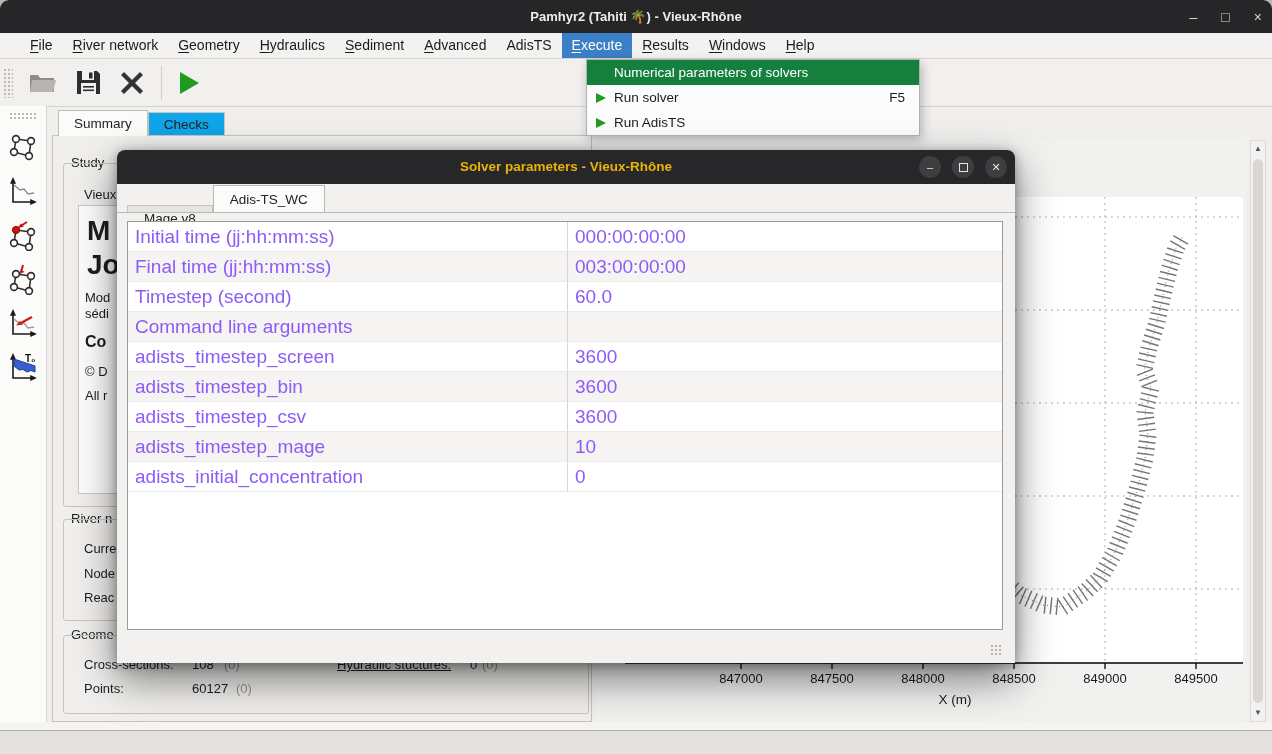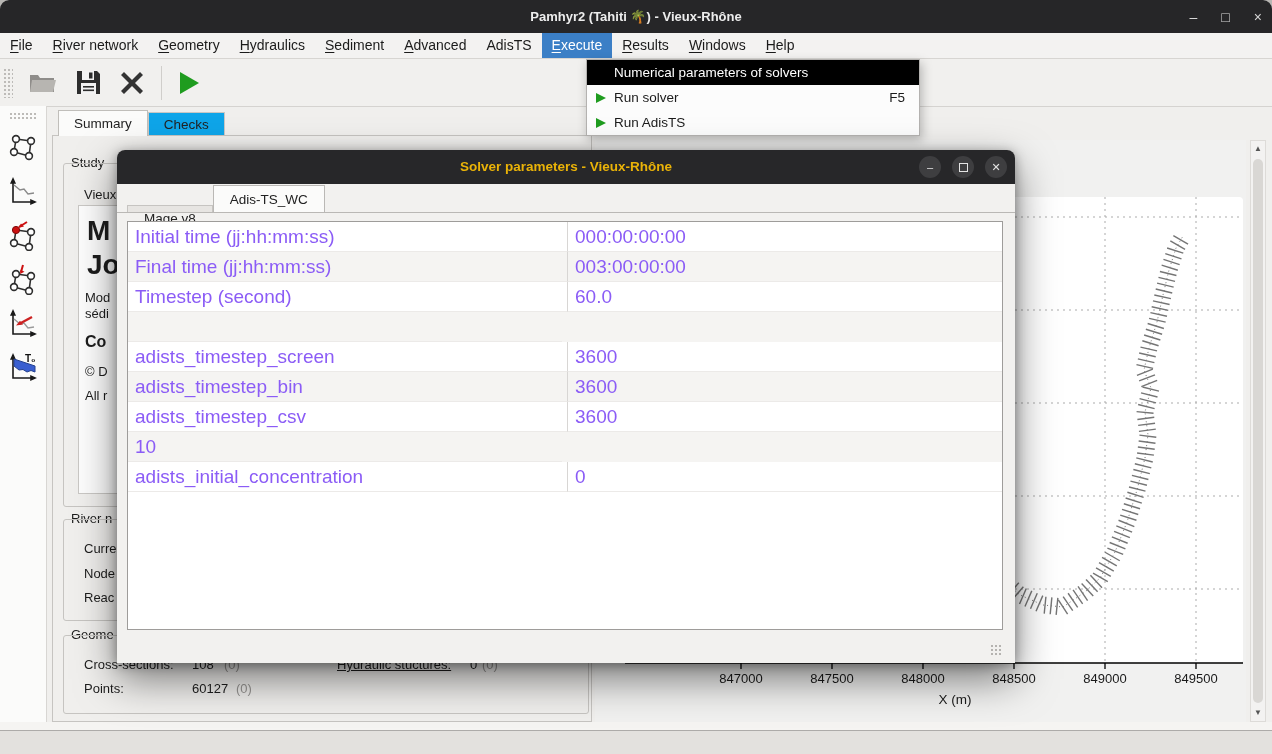--- a/index.html
+++ b/index.html
@@ -3,21 +3,21 @@
 <meta charset="utf-8">
 <style>
   html,body{margin:0;padding:0;background:#b8b6b3;font-family:"Liberation Sans","DejaVu Sans",sans-serif;}
   .window{position:relative;width:1272px;height:754px;background:#f0efed;overflow:hidden;border-radius:9px 9px 0 0;}
   
   .titlebar{position:absolute;left:0;top:0;width:1272px;height:33px;background:#262628;color:#ededed;}
   .titlebar .title{position:absolute;left:0;right:0;top:0;height:26px;line-height:33px;text-align:center;font-size:13px;font-weight:bold;}
   .winctl{position:absolute;right:10px;top:0;height:33px;display:flex;align-items:center;gap:24px;color:#d6d6d6;font-size:14px;}
   .winctl span{cursor:default;}
   
-  .menubar{position:absolute;left:0;top:33px;width:1272px;height:26px;background:#f3f2f1;border-bottom:1px solid #d7d5d2;display:flex;align-items:stretch;padding-left:0;box-sizing:border-box;font-size:14px;color:#1b1b1b;}
+  .menubar{position:absolute;left:0;top:33px;width:1272px;height:26px;background:#f3f2f1;border-bottom:1px solid #d7d5d2;display:flex;align-items:stretch;padding-left:20px;box-sizing:border-box;font-size:14px;color:#1b1b1b;}
   .menubar .mitem{padding:0 10px;line-height:25px;white-space:nowrap;}
   .menubar .mitem.active{background:#3b7fc6;color:#fff;}
   .menubar u{text-underline-offset:2px;}
   
   .toolbar{position:absolute;left:0;top:59px;width:1272px;height:47px;background:#f1f0ee;border-bottom:1px solid #d5d3d0;display:flex;align-items:center;}
   .tb-handle{width:10px;height:30px;margin-left:3px;background-image:radial-gradient(#bdbbb8 1px,transparent 1.2px);background-size:4px 4px;}
   .tb-btn{border:none;background:transparent;margin-left:13px;padding:2px;display:flex;align-items:center;}
   .tb-sep{width:1px;height:34px;background:#d0cecb;margin-left:14px;}
   
   .sidebar{position:absolute;left:0;top:106px;width:46px;height:625px;background:#fbfbfa;border-right:1px solid #d8d6d3;}
@@ -41,21 +41,21 @@
   
   .vscroll{position:absolute;left:1250px;top:140px;width:16px;height:582px;background:#f3f2f1;border:1px solid #dddbd8;box-sizing:border-box;}
   .vs-arrow{position:absolute;left:0;width:14px;height:14px;font-size:8px;color:#555;text-align:center;line-height:14px;}
   .vs-thumb{position:absolute;left:2px;width:10px;top:18px;height:544px;background:#d9d7d4;border-radius:5px;}
   
   .strip1{position:absolute;left:0;top:722px;width:1272px;height:9px;background:#f5f4f2;border-bottom:1px solid #adaba9;box-sizing:border-box;}
   .strip2{position:absolute;left:0;top:731px;width:1272px;height:23px;background:#e3e1de;}
   
   .dropdown{position:absolute;left:586px;top:59px;width:332px;background:#fcfcfc;border:1px solid #b4b2b0;box-shadow:2px 4px 10px rgba(0,0,0,.25);z-index:40;}
   .dd-item{height:25px;display:flex;align-items:center;font-size:13.5px;color:#1b1b1b;position:relative;}
-  .dd-item.hl{background:#000000;color:#fff;}
+  .dd-item.hl{background:#15803d;color:#fff;}
   .dd-icon{width:18px;margin-left:8px;display:flex;align-items:center;}
   .dd-label{margin-left:1px;}
   .dd-noicon{margin-left:27px;}
   .dd-short{position:absolute;right:14px;font-size:13.5px;}
   
   .dialog{position:absolute;left:117px;top:150px;width:898px;height:513px;background:#f2f1ef;z-index:60;border-radius:8px 8px 0 0;box-shadow:0 16px 40px rgba(0,0,0,.5),0 2px 12px rgba(0,0,0,.35);}
   .dlg-titlebar{position:absolute;left:0;top:0;width:898px;height:34px;background:#272729;border-radius:8px 8px 0 0;}
   .dlg-title{position:absolute;left:0;right:0;top:0;height:34px;line-height:34px;text-align:center;color:#eab308;font-size:13.5px;font-weight:bold;}
   .dlg-ctl{position:absolute;right:8px;top:6px;display:flex;gap:11px;}
   .cbtn{width:22px;height:22px;border-radius:50%;background:#3e3e40;color:#e4e4e4;font-size:11px;display:flex;align-items:center;justify-content:center;border:none;}
@@ -434,35 +434,37 @@
           </div>
           <div class="trow">
             <div class="td td1">Final time (jj:hh:mm:ss)</div>
             <div class="td td2">003:00:00:00</div>
           </div>
           <div class="trow">
             <div class="td td1">Timestep (second)</div>
             <div class="td td2">60.0</div>
           </div>
           <div class="trow">
+            <div class="td td1">Command line arguments</div>
             <div class="td td2"></div>
           </div>
           <div class="trow">
             <div class="td td1">adists_timestep_screen</div>
             <div class="td td2">3600</div>
           </div>
           <div class="trow">
             <div class="td td1">adists_timestep_bin</div>
             <div class="td td2">3600</div>
           </div>
           <div class="trow">
             <div class="td td1">adists_timestep_csv</div>
             <div class="td td2">3600</div>
           </div>
           <div class="trow">
+            <div class="td td1">adists_timestep_mage</div>
             <div class="td td2">10</div>
           </div>
           <div class="trow">
             <div class="td td1">adists_initial_concentration</div>
             <div class="td td2">0</div>
           </div>
         </div>
     </div>
     <div class="dlg-grip"></div>
   </div>

